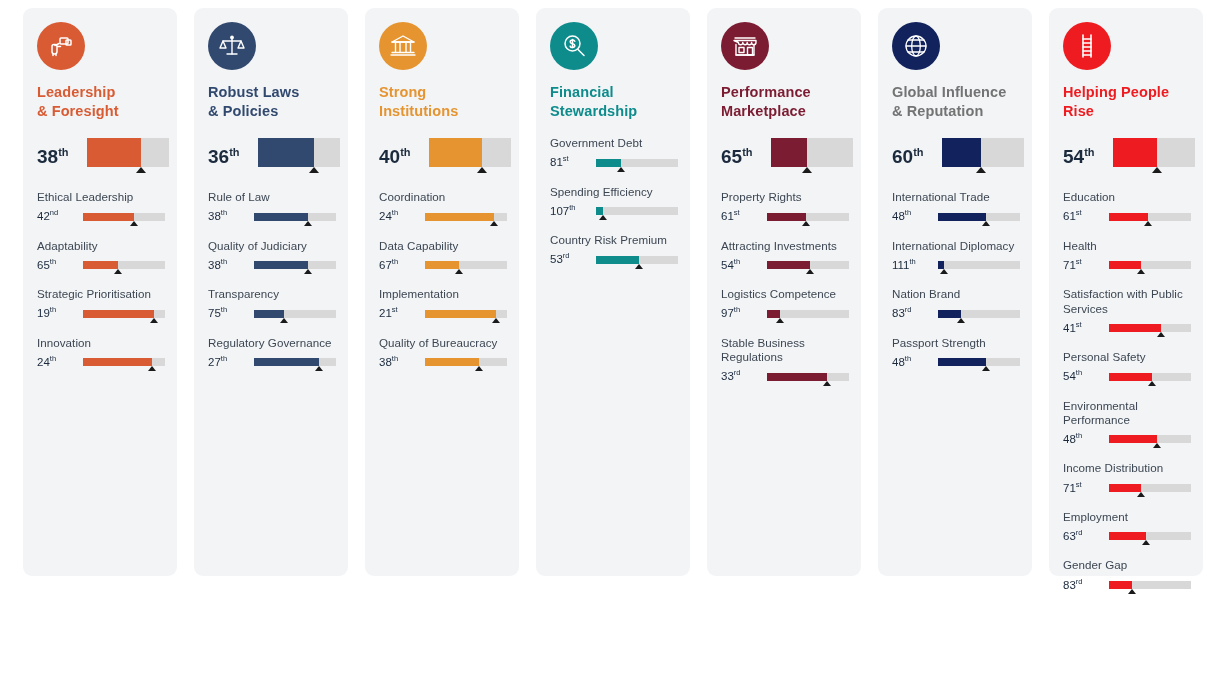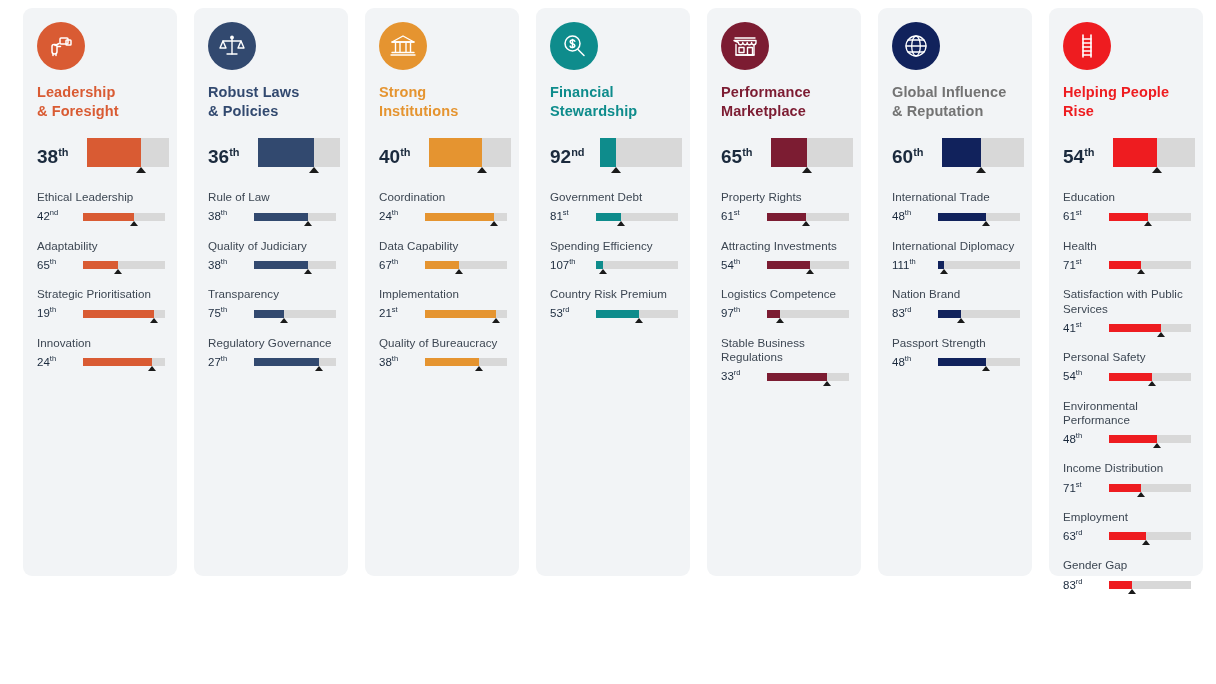--- a/index.html
+++ b/index.html
@@ -364,28 +364,20 @@
           <circle cx="13.5" cy="12.5" r="7.5"></circle>
           <path d="M19 18.5 L25 24.5"></path>
           <path d="M13.5 8.5 v8"></path>
           <path d="M15.8 10.3 a2.2 2.2 0 0 0-2.3-1.3 c-1.4 0-2.3 .8-2.3 1.9 c0 2.4 4.6 1.3 4.6 3.7 c0 1.1-1 1.9-2.3 1.9 a2.3 2.3 0 0 1-2.4-1.4"></path>
         </svg>
       </div>
       <div class="pillar-title" style="color: rgb(14, 140, 140);">
         <div>Financial</div>
         <div>Stewardship</div>
       </div>
-      <div class="pillar-rank-row">
-        <div class="rank-big"><span>92</span><sup>nd</sup></div>
-        <div class="bar-wrap-big">
-          <div class="track-big"></div>
-          <div class="fill-big" style="background: rgb(14, 140, 140); width: 16.4px;"></div>
-          <div class="marker" style="left: 11.4px; top: 29px;"></div>
-        </div>
-      </div>
       <div class="sub-list">
         <div class="sub-item">
           <div class="sub-label">Government Debt</div>
           <div class="sub-row">
             <div class="sub-rank"><span>81</span><sup>st</sup></div>
             <div class="sub-bar-wrap">
               <div class="track-sub"></div>
               <div class="fill-sub" style="background: rgb(14, 140, 140); width: 24.6px;"></div>
               <div class="marker-sub" style="left: 20.6px;"></div>
             </div>

